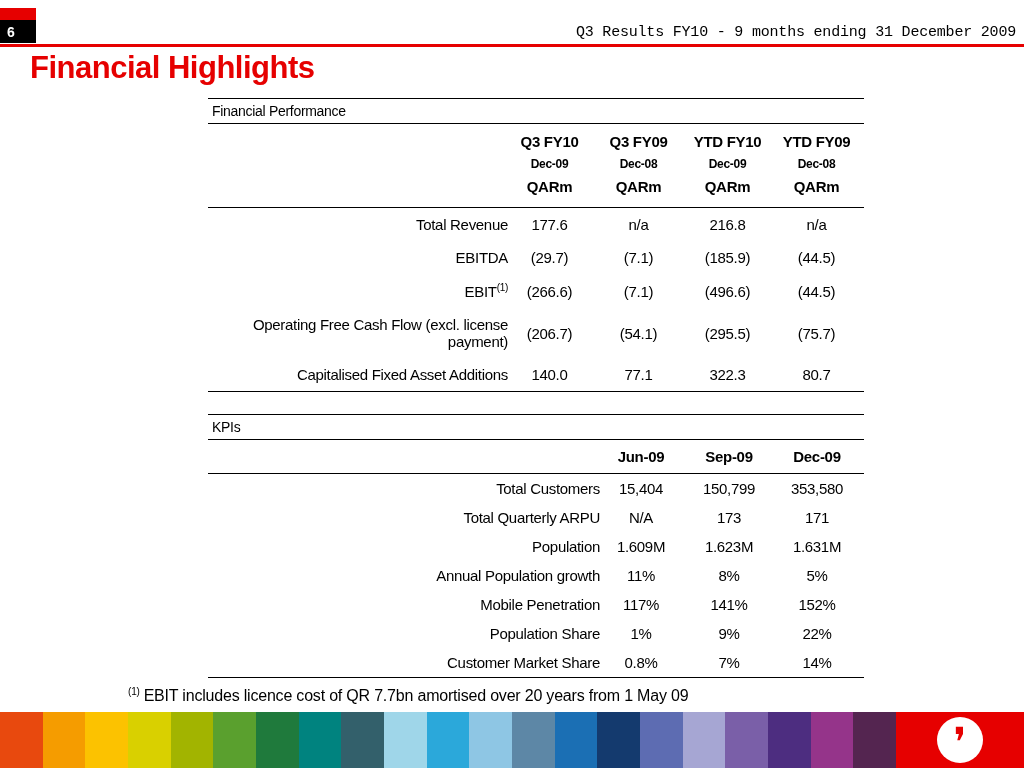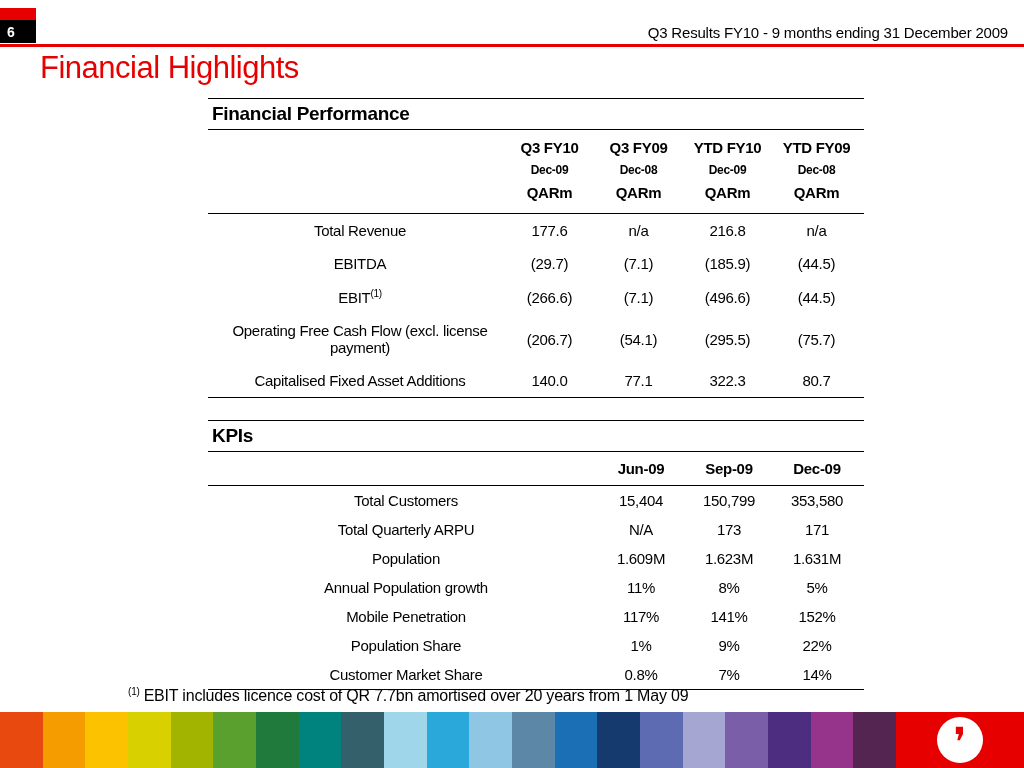--- a/index.html
+++ b/index.html
@@ -9,35 +9,35 @@
     background:#fff;
     color:#000;
     font-family:"Liberation Sans", sans-serif;
     overflow:hidden;
   }
 
   
   .page-tab  { position:absolute; top:8px;  left:0; width:36px; height:12px; background:#e60000; }
   .page-num  { position:absolute; top:20px; left:0; width:36px; height:23px; background:#000;
                color:#fff; font-weight:bold; font-size:14px; display:flex; align-items:center; padding-left:7px; }
-  .hdr-meta  { position:absolute; top:24px; right:16px; font-size:15px; letter-spacing:-0.2px; }
+  .hdr-meta  { position:absolute; top:24px; right:8px; font-size:15px; letter-spacing:-0.2px;font-family:Liberation Mono, monospace; }
   .hdr-rule  { position:absolute; top:44px; left:0; width:1024px; height:3px; background:#e60000; }
-  .slide-title { position:absolute; top:50px; left:40px; font-size:31px; font-weight:normal; color:#e60000; letter-spacing:-0.5px; }
+  .slide-title { position:absolute; top:50px; left:30px; font-size:31px; font-weight:bold; color:#e60000; letter-spacing:-0.5px; }
 
   
   .content { position:absolute; left:208px; top:98px; width:656px; letter-spacing:-0.3px; }
   .section-title {
-    font-weight:bold; font-size:19px;
+    font-weight:normal; font-size:14px;
     border-top:1.5px solid #000; border-bottom:1.5px solid #000;
     padding:4px 4px 4px 4px;
   }
   table { width:100%; border-collapse:collapse; font-size:15px; table-layout:fixed; }
   th, td { font-weight:normal; vertical-align:middle; }
   .num { text-align:center; padding-right:6px; }
-  .lbl { text-align:center; padding-left:4px; }
+  .lbl { text-align:right; padding-left:4px; }
 
   
   .fin-table col.c-label { width:300px; }
   .fin-table col.c-num   { width:89px; }
   .fin-table thead { border-bottom:1.5px solid #000; }
   .fin-table thead .grp  { font-weight:bold; font-size:15px; padding-top:9px; }
   .fin-table thead .sub  { font-weight:bold; font-size:12px; padding-top:7px; }
   .fin-table thead .unit { font-weight:bold; font-size:15px; padding-top:7px; padding-bottom:12px; }
   .fin-table tbody { border-bottom:1.5px solid #000; }
   .fin-table tbody td { padding-top:8px; padding-bottom:8px; }

